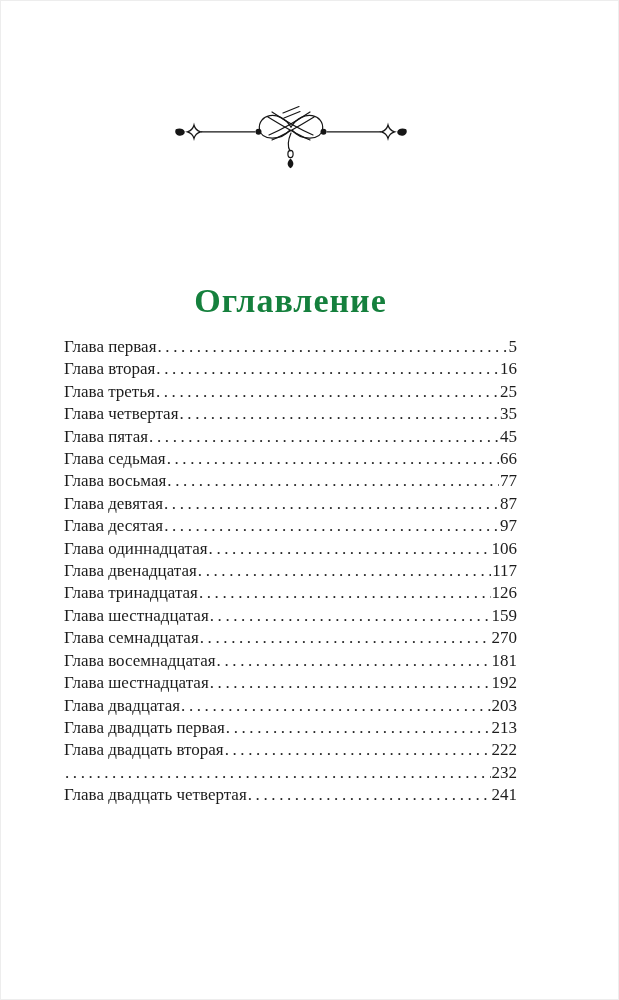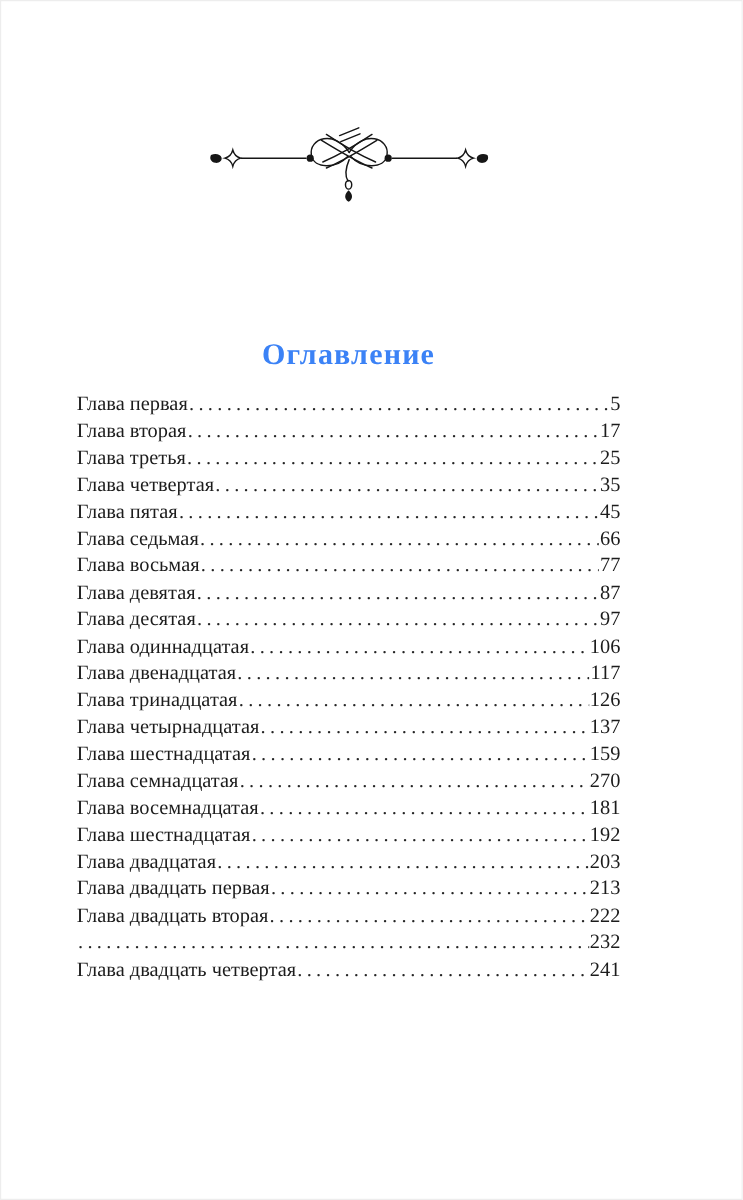--- a/index.html
+++ b/index.html
@@ -19,24 +19,24 @@
   }
   .ornament {
     padding-top: 100px;
     text-align: center;
     height: 72px;
     box-sizing: content-box;
   }
   .title {
     margin: 110px 0 0 0;
     text-align: center;
-    font-size: 25px;
+    font-size: 34px;
     font-weight: bold;
     letter-spacing: 1px;
-    color: #3b82f6;
+    color: #15803d;
   }
   .toc {
     margin-top: 16px;
   }
   .row {
     display: flex;
     align-items: flex-start;
     line-height: 22.4px;
     font-size: 17px;
     white-space: nowrap;
@@ -103,21 +103,21 @@
 
         <div class="row">
           <span class="label">Глава первая</span>
           <span class="dots"></span>
           <span class="num">5</span>
         </div>
 
         <div class="row">
           <span class="label">Глава вторая</span>
           <span class="dots"></span>
-          <span class="num">17</span>
+          <span class="num">16</span>
         </div>
 
         <div class="row">
           <span class="label">Глава третья</span>
           <span class="dots"></span>
           <span class="num">25</span>
         </div>
 
         <div class="row">
           <span class="label">Глава четвертая</span>
@@ -167,25 +167,20 @@
           <span class="dots"></span>
           <span class="num">117</span>
         </div>
 
         <div class="row">
           <span class="label">Глава тринадцатая</span>
           <span class="dots"></span>
           <span class="num">126</span>
         </div>
 
-        <div class="row">
-          <span class="label">Глава четырнадцатая</span>
-          <span class="dots"></span>
-          <span class="num">137</span>
-        </div>
 
 
         <div class="row">
           <span class="label">Глава шестнадцатая</span>
           <span class="dots"></span>
           <span class="num">159</span>
         </div>
 
         <div class="row">
           <span class="label">Глава семнадцатая</span>

